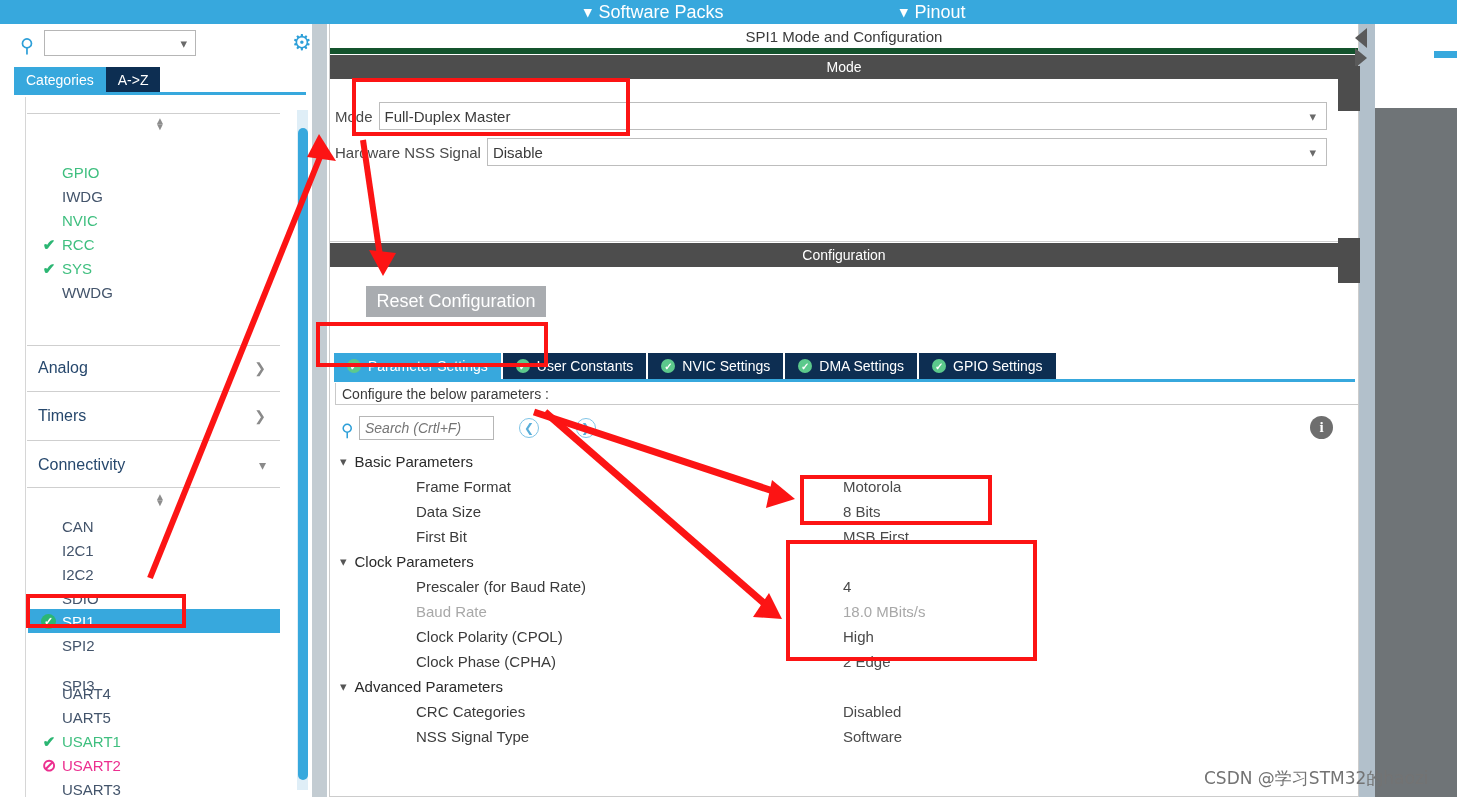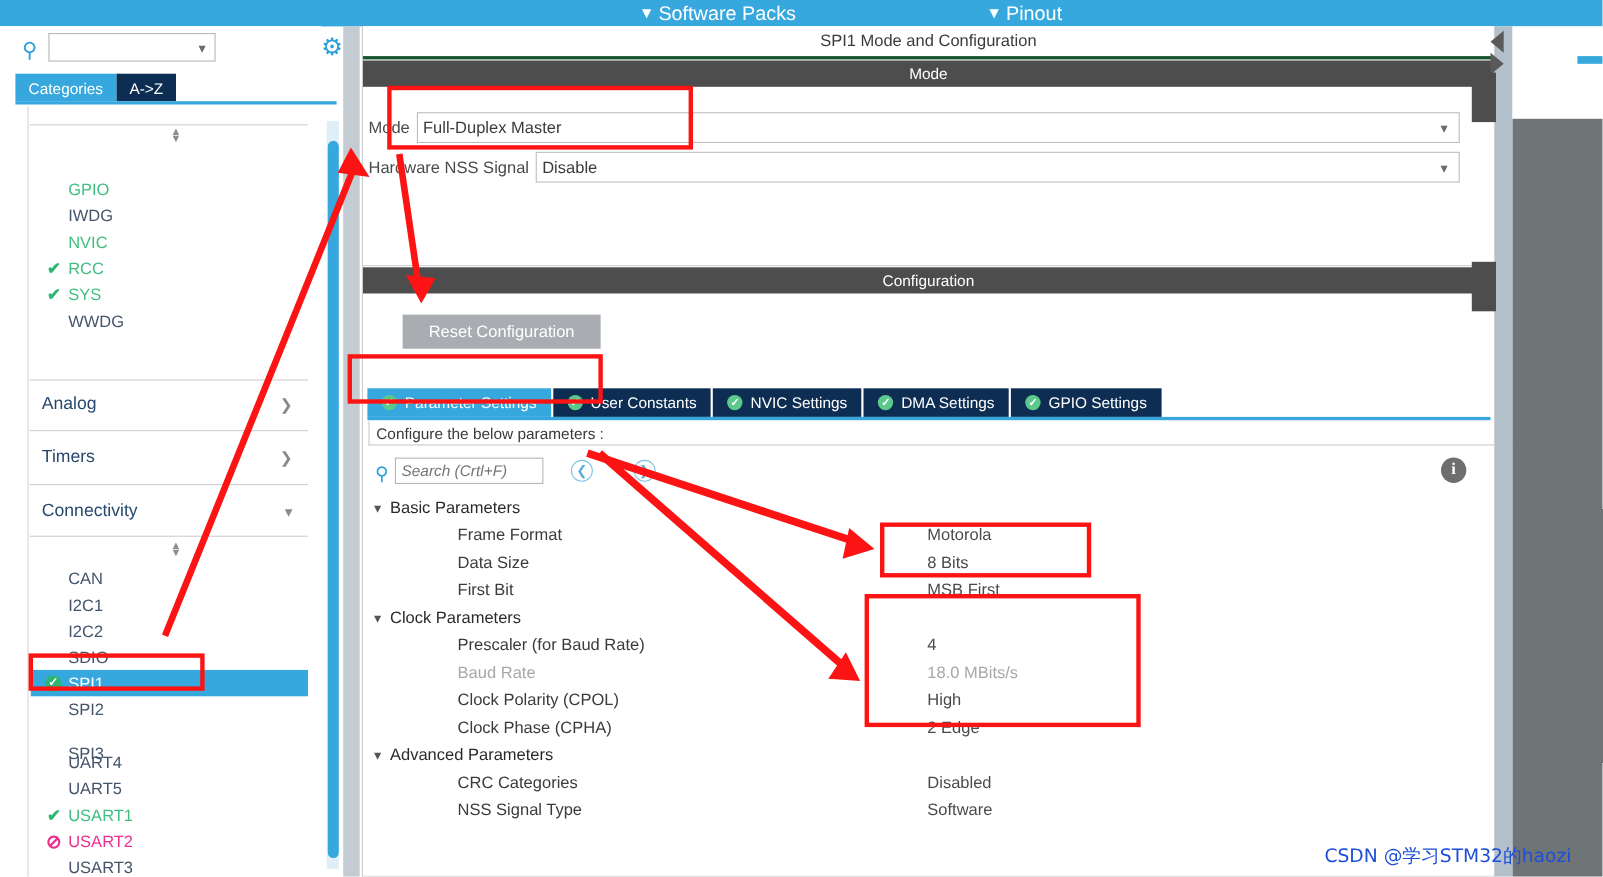--- a/index.html
+++ b/index.html
@@ -123,21 +123,21 @@
 
   
   .main {
     position: absolute; left: 329px; top: 24px; width: 1030px; height: 773px;
     background: #ffffff; border: 1px solid #cccccc; border-top: none;
   }
   .mp-title {
     position: absolute; left: 0; top: 0; width: 1028px; height: 30px;
     display: flex; align-items: center; justify-content: center;
     font-size: 15px; color: #3a3a3a;
-    border-bottom: 3px solid #14532d; background: #ffffff;
+    border-bottom: 6px solid #14532d; background: #ffffff;
   }
   .section-hdr {
     position: absolute; left: 0; width: 1028px; height: 24px;
     background: #4d4d4d; color: #ffffff; font-size: 14px;
     display: flex; align-items: center; justify-content: center;
   }
   .hdr-mode { top: 31px; }
   .hdr-config { top: 219px; }
 
   .mode-body {
@@ -158,21 +158,21 @@
     margin-right: 31px;
   }
   .field-row .fselect .chev { color: #6a6a6a; font-size: 13px; }
 
   .cfg-body {
     position: absolute; left: 0; top: 243px; width: 1028px; height: 529px;
     background: #ffffff;
   }
   .reset-btn {
     position: absolute; left: 36px; top: 19px; width: 180px; height: 31px;
-    background: #a9acb0; color: #ffffff; font-size: 15px;
+    background: #a9acb0; color: #ffffff; font-size: 18px;
     display: flex; align-items: center; justify-content: center;
     border: none;
   }
 
   .cfg-tabs {
     position: absolute; left: 4px; top: 86px; height: 26px;
     display: flex; align-items: stretch; gap: 2px;
   }
   .cfg-tab {
     display: flex; align-items: center; gap: 7px;
@@ -267,21 +267,21 @@
     background: #37a8dd;
   }
   .rt-faint {
     position: absolute; left: 1443px; top: 30px; width: 14px; height: 18px;
     font-size: 4px; color: #b9dbef; line-height: 4px; overflow: hidden;
   }
 
   
   .watermark {
     position: absolute; left: 1204px; top: 767px;
-    font-size: 17px; color: #1d4ed8;
+    font-size: 17px; color: #737373;
     font-family: "DejaVu Sans", sans-serif;
     white-space: nowrap;
   }
 
   
   .anno-box {
     position: absolute; border: 4px solid #fc1414; background: transparent;
   }
   .anno-svg {
     position: absolute; left: 0; top: 0; width: 1457px; height: 797px;

